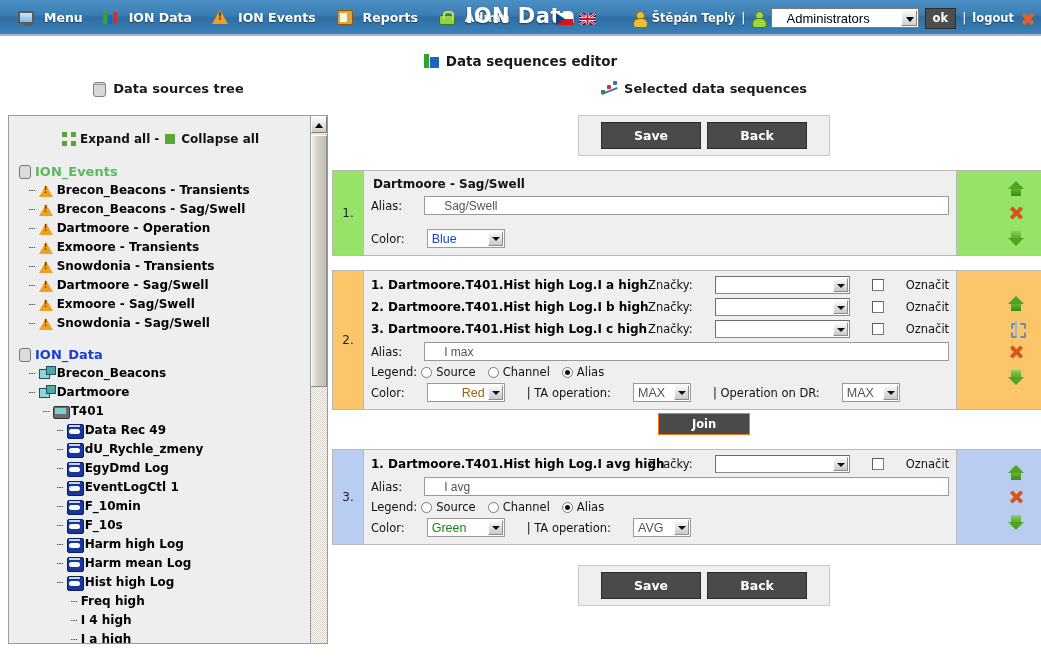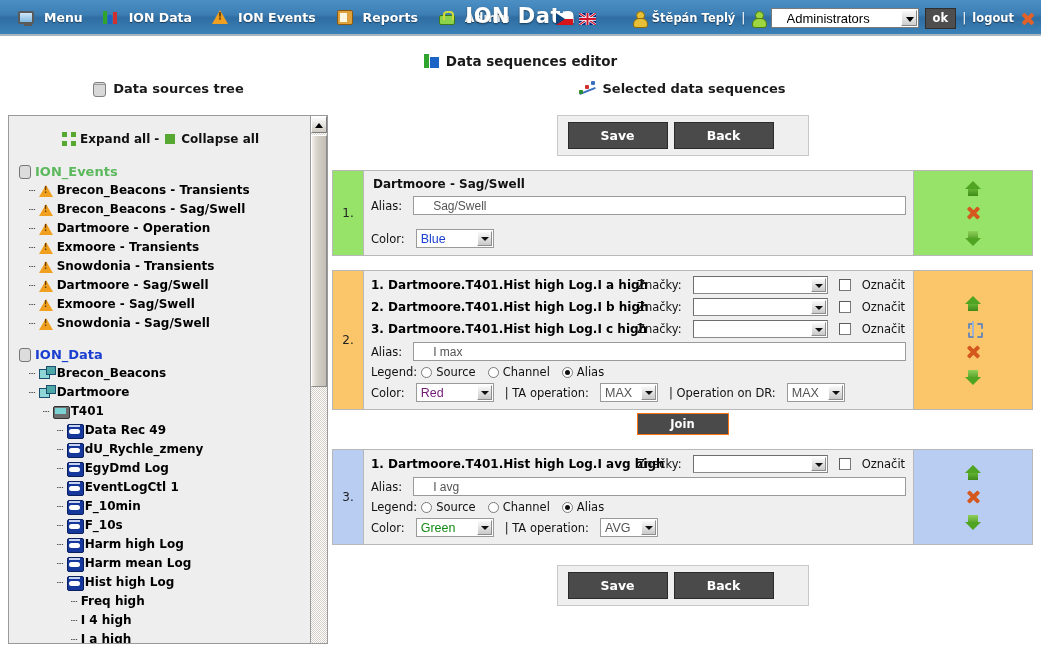--- a/index.html
+++ b/index.html
@@ -234,21 +234,21 @@
     position:absolute; left:0; width:16px; top:19px; height:252px;
     background:linear-gradient(to right,#f2efe9,#d4d0c8 40%,#c2beb5);
     border:1px solid #8b8b8b; border-top-color:#fff; border-left-color:#fff;
     cursor:pointer;
   }
 
   
   .btnbar{
     margin:0 auto; width:252px;
     background:#efefef; border:1px solid #c8c8c8;
-    padding:6px 10px; display:flex; justify-content:flex-start; gap:6px;
+    padding:6px 10px; display:flex; justify-content:center; gap:6px;
   }
   .dark-btn{
     background:#4a4a4a; color:#fff;
     font-size:12.5px; font-weight:bold;
     border:1px solid #2b2b2b;
     padding:5px 0; width:100px; text-align:center; cursor:pointer;
     font-family:"DejaVu Sans", sans-serif;
   }
 
   .seq-block{
@@ -275,21 +275,21 @@
   .arrow-dn::after{content:"";position:absolute;left:0;bottom:0;border-left:8px solid transparent;border-right:8px solid transparent;border-top:8px solid #4fa522;}
   .x-del{width:15px;height:15px;position:relative;cursor:pointer;display:block;}
   .x-del::before,.x-del::after{content:"";position:absolute;left:0;top:5px;width:15px;height:4px;background:#d4571d;border-radius:1px;}
   .x-del::before{transform:rotate(45deg);}
   .x-del::after{transform:rotate(-45deg);}
   .split-ico{width:15px;height:15px;position:relative;cursor:pointer;display:block;}
   .split-ico::before{content:"";position:absolute;left:2px;top:2px;width:11px;height:11px;border:2px dashed #6f8ab5;border-radius:2px;}
   .split-ico::after{content:"";position:absolute;left:6px;top:0;width:2px;height:15px;background:#9fb4d4;}
 
   .src-title{ font-size:12px; font-weight:bold; color:#111; margin:1px 0 5px 2px;}
-  .row{ display:flex; align-items:center; gap:11px; margin-bottom:4px; font-size:11.5px; color:#111;}
+  .row{ display:flex; align-items:center; gap:22px; margin-bottom:4px; font-size:11.5px; color:#111;}
   .lbl{ font-size:11.5px; color:#111;}
   .alias-input{
     flex:1; height:19px; font-size:12px;
     font-family:"Liberation Sans", sans-serif;
     border:1px solid #9a9a9a; background:#fff;
     padding-left:19px; color:#555;
   }
   .chan-title{ font-size:12px; font-weight:bold; color:#000; width:255px; white-space:nowrap;}
   .znacky-sel{
     width:135px; height:18px; position:relative;
@@ -329,21 +329,21 @@
   }
   .mini-sel .arrow{
     position:absolute; right:1px; top:1px; width:15px; height:15px;
     background:linear-gradient(#fafafa,#c9c9c9);
     border:1px solid #8d8d8d; border-top-color:#fff; border-left-color:#fff;
   }
   .mini-sel .arrow::after{
     content:""; position:absolute; left:3px; top:5px;
     border-left:4px solid transparent;border-right:4px solid transparent;border-top:4px solid #111;
   }
-  .c-blue{color:#1a3fd0;} .c-red{color:#701a75;} .c-green{color:#158a15;} .c-gray{color:#555;}
+  .c-blue{color:#1a3fd0;} .c-red{color:#a16207;margin-left:30px;} .c-green{color:#158a15;} .c-gray{color:#555;}
 
   .join-wrap{ display:flex; justify-content:center; margin-top:3px;}
   .join-btn{
     background:#4a4a4a; color:#fff; font-size:11.5px; font-weight:bold;
     border:1px solid #f97316; padding:3px 0; width:92px; text-align:center; cursor:pointer;
   }
   .bottom-bar{ margin-top:20px; }
 </style>
 </head>
 <body>

